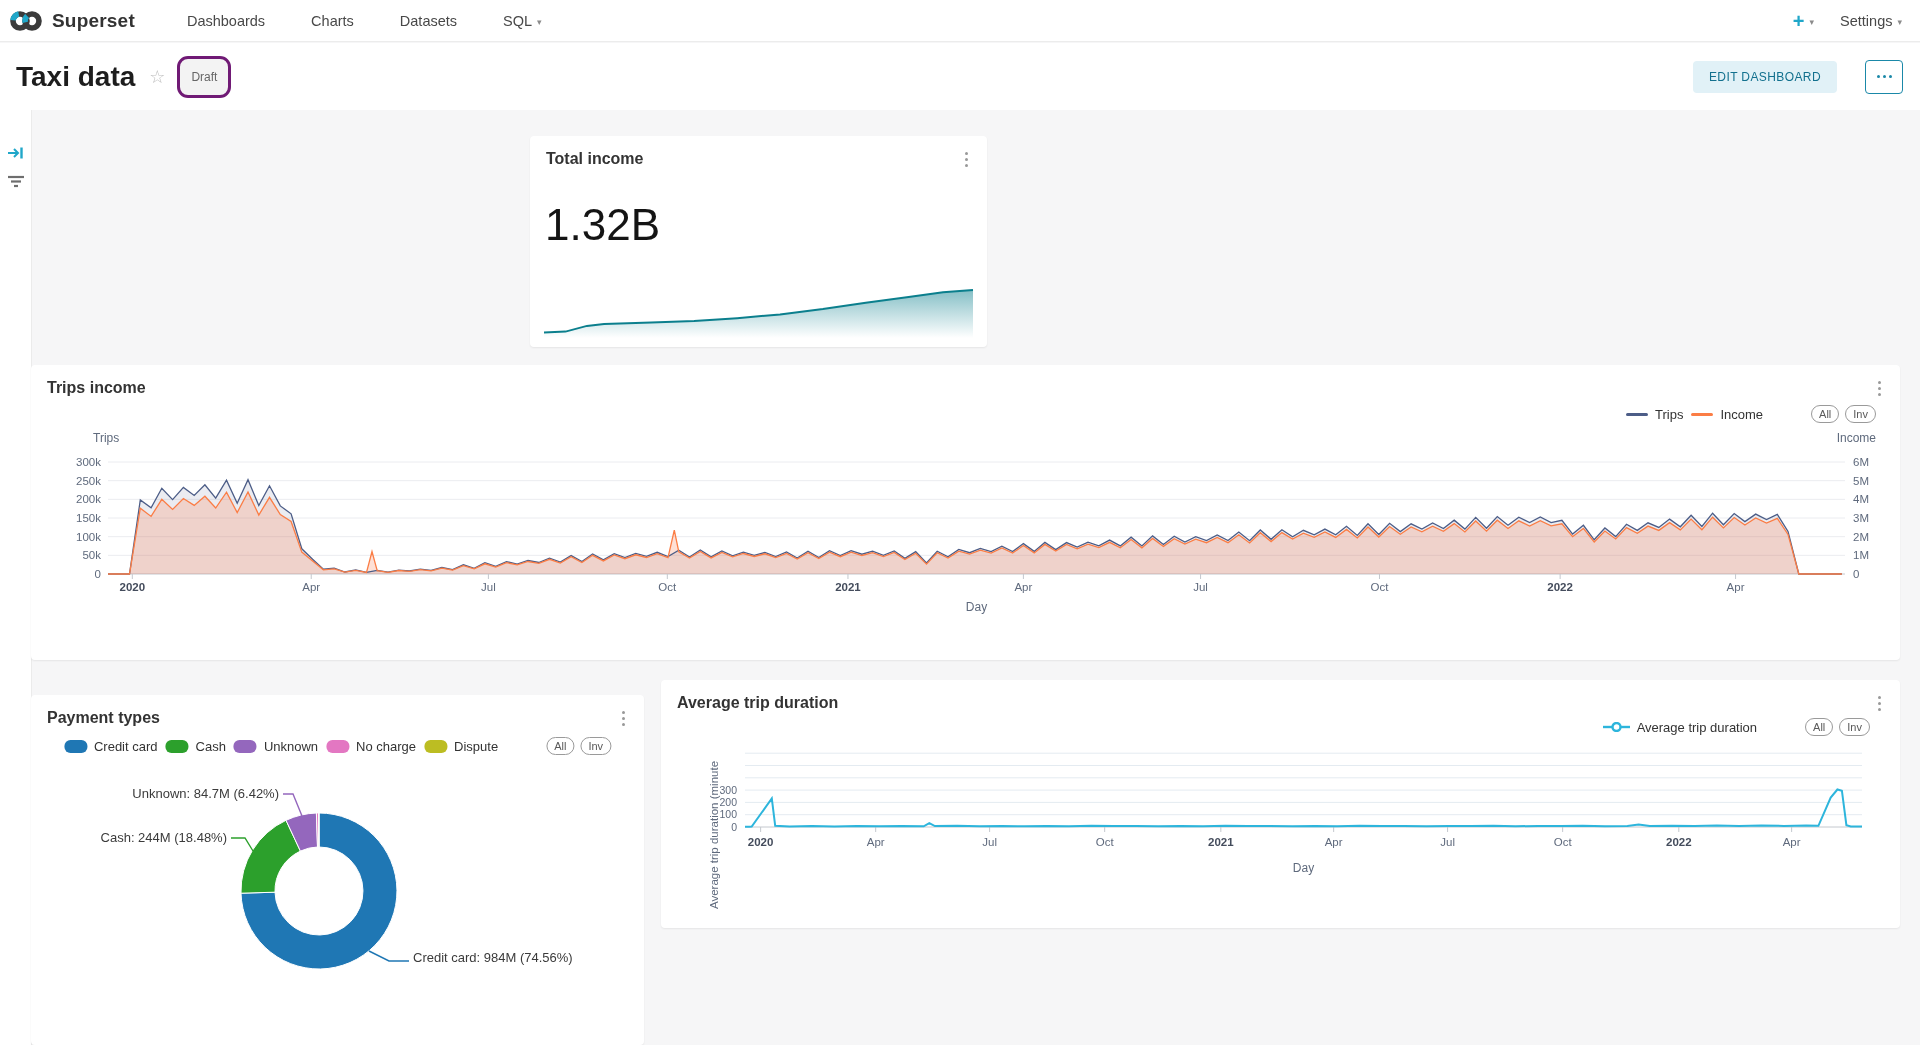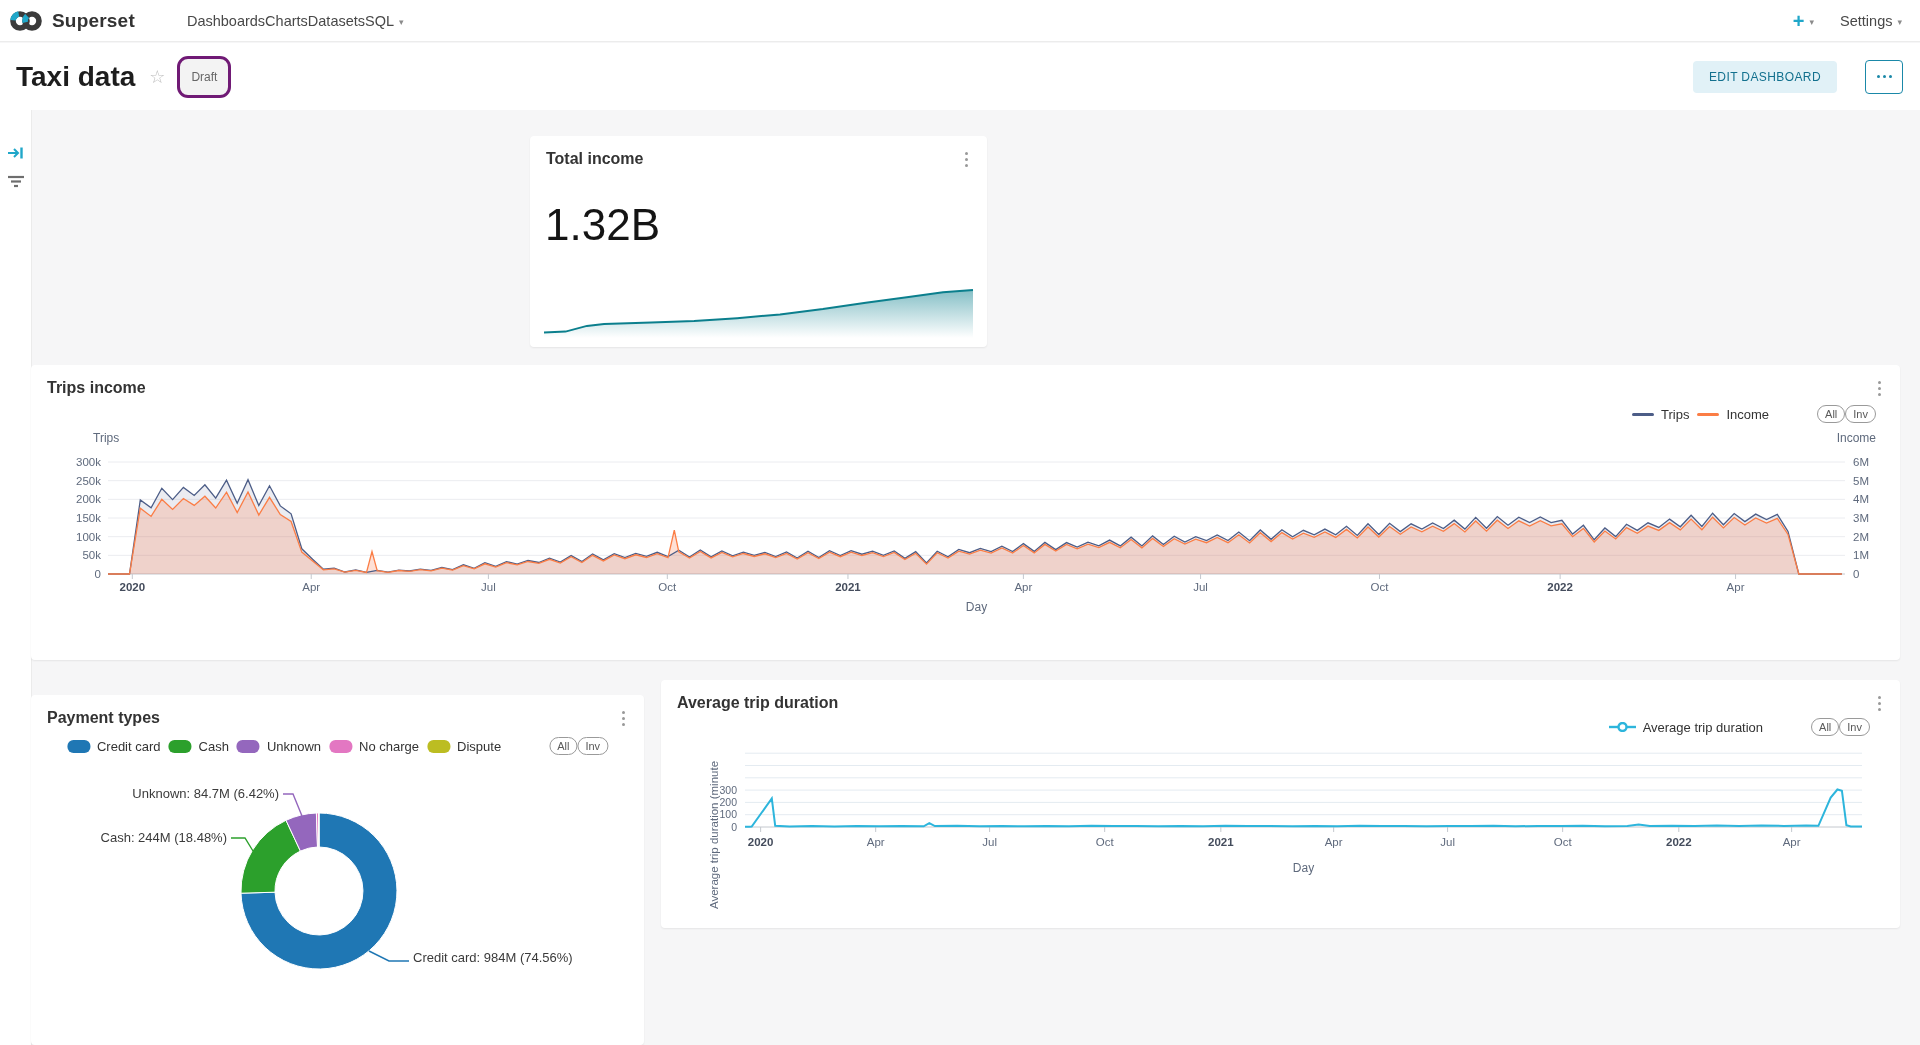--- a/index.html
+++ b/index.html
@@ -3,21 +3,21 @@
 <meta charset="utf-8">
 <style>
   html,body{margin:0;padding:0;width:1920px;height:1045px;overflow:hidden;
     font-family:"Liberation Sans","DejaVu Sans",sans-serif;background:#f6f6f7;}
   #app{position:relative;width:1920px;height:1045px;}
   
   #topnav{position:absolute;left:0;top:0;width:1920px;height:42px;background:#fff;
     border-bottom:1px solid #ececec;display:flex;align-items:center;padding-left:9px;box-sizing:border-box;}
   .brand{display:flex;align-items:center;gap:9px;}
   .brand-name{font-size:19px;font-weight:700;color:#333;letter-spacing:.2px;}
-  .navmenu{display:flex;align-items:center;margin-left:52px;}
+  .navmenu{display:flex;align-items:center;margin-left:52px;gap:46px;}
   .navitem{font-size:14.5px;color:#484848;cursor:pointer;}
   .caret{display:inline-block;margin-left:5px;font-size:9px;color:#8b8b8b;vertical-align:middle;}
   .nav-right{margin-left:auto;display:flex;align-items:center;gap:26px;padding-right:18px;}
   .plus-btn{color:#20A7C9;font-size:20px;font-weight:600;cursor:pointer;line-height:1;}
   .settings{font-size:14.5px;color:#484848;cursor:pointer;}
   
   #titlebar{position:absolute;left:0;top:43px;width:1920px;height:67px;background:#fff;
     display:flex;align-items:center;padding-left:16px;box-sizing:border-box;}
   #page-title{font-size:28px;font-weight:700;color:#1d1d1d;margin:0;}
   .star{margin-left:14px;font-size:18px;color:#bdbdbd;cursor:pointer;line-height:1;}
@@ -41,21 +41,21 @@
   .kebab i{width:3px;height:3px;border-radius:50%;background:#999;}
   .kpi-value{position:absolute;left:15px;top:64px;font-size:44px;color:#141414;}
   .spark{position:absolute;left:12px;bottom:8px;}
   
   .legend{position:absolute;display:flex;align-items:center;gap:8px;font-size:13px;color:#333;}
   .legend .item{display:flex;align-items:center;gap:7px;cursor:pointer;}
   .lswatch{width:22px;height:3px;border-radius:2px;display:inline-block;}
   .pswatch{width:23px;height:13px;border-radius:6px;display:inline-block;}
   .pill{border:1px solid #9a9a9a;border-radius:10px;padding:1px 7px;font-size:11px;color:#595959;
     line-height:14px;cursor:pointer;background:#fff;}
-  .pills{display:flex;gap:0;margin-left:8px;padding-left:32px;}
+  .pills{display:flex;gap:6px;margin-left:8px;padding-left:32px;}
   .axis-title{position:absolute;font-size:12px;color:#5f6a7d;}
   svg text{font-family:"Liberation Sans","DejaVu Sans",sans-serif;}
 </style>
 </head>
 <body>
 
 <div id="app">
 
   <header id="topnav">
     <div class="brand">

